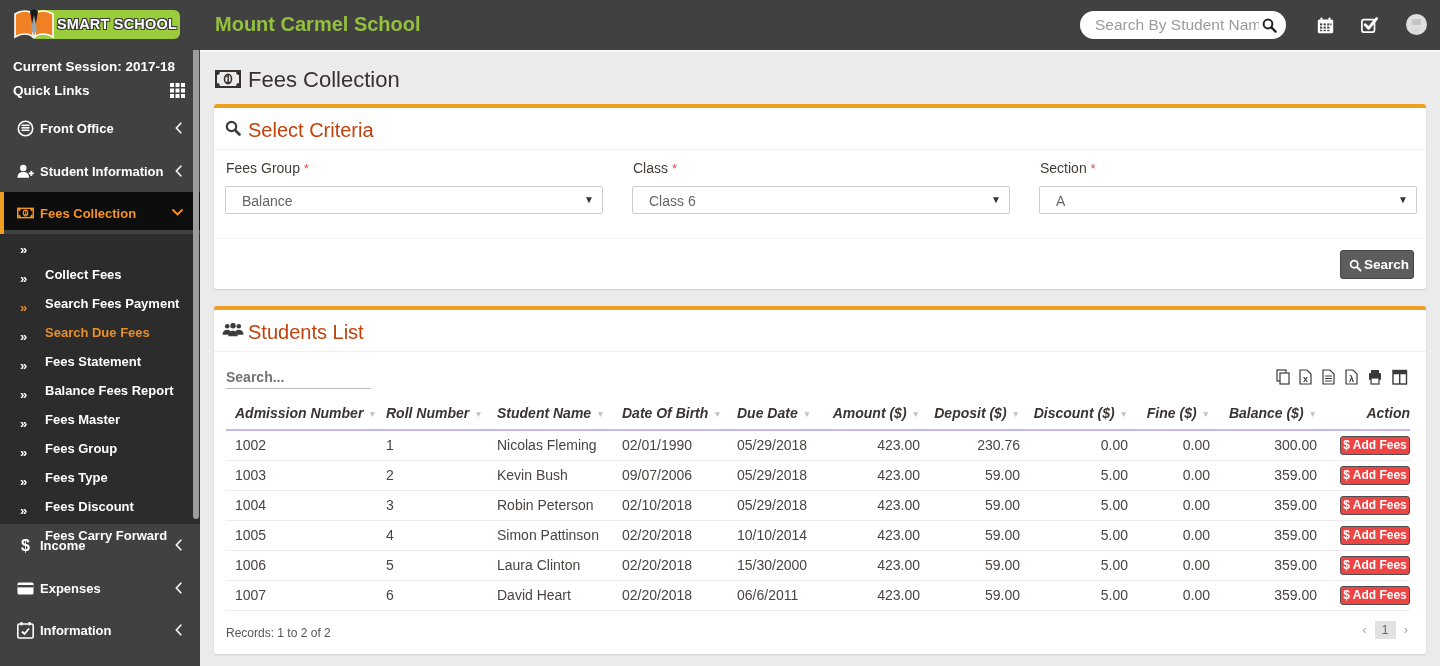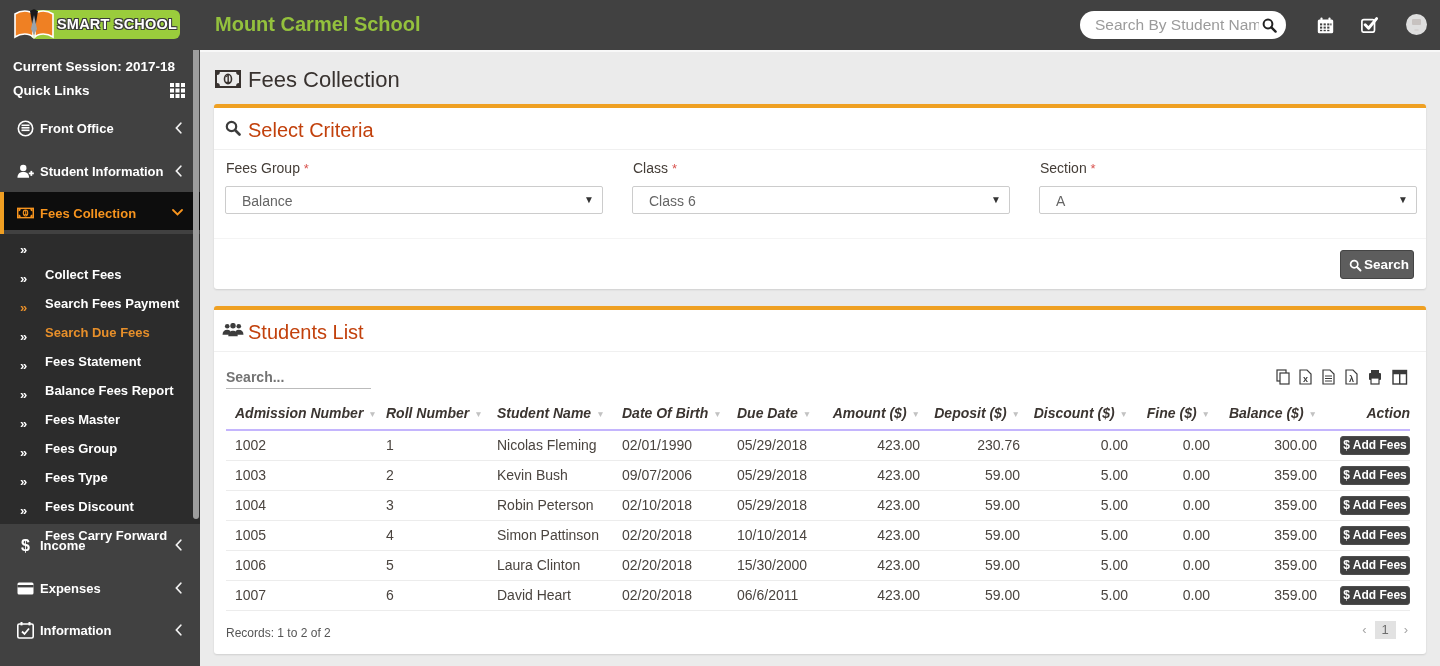--- a/index.html
+++ b/index.html
@@ -51,21 +51,21 @@
 #searchbtn { position:absolute; right:12px; top:11px; width:74px; height:29px; background:#5d5d5d; border:1px solid #444; border-radius:3px; color:#fff; font-size:13.5px; font-weight:bold; text-align:center; line-height:27px; }
 
 #dtsearch { position:absolute; left:12px; top:55px; width:145px; height:24px; line-height:24px; border-bottom:1px solid #bbb; font-size:14px; font-weight:bold; color:#737373; }
 #dticons { position:absolute; right:18px; top:59px; }
 table#dt { position:absolute; left:12px; top:86px; width:1184px; border-collapse:collapse; font-size:14px; color:#4a443f; }
 #dt th { font-weight:bold; color:#3b3531; text-align:left; height:34px; padding:0 0 0 9px; border-bottom:2px solid #c4b5fd; white-space:nowrap;font-style:italic; }
 #dt td { height:30px; padding:0 0 0 9px; border-bottom:1px solid #ececec; white-space:nowrap; }
 #dt th.r, #dt td.r { text-align:right; padding:0 2px 0 0; }
 #dt th.ac, #dt td.ac { text-align:right; padding:0; }
 .sortar { color:#c2c2c2; font-size:8.5px; margin-left:5px; position:relative; top:-1px; }
-.addfees { display:inline-block; width:70px; height:19px; background:#404040; border:1px solid #4e4e4e; border-radius:3px; color:#fff; font-size:12px; font-weight:bold; text-align:center; line-height:17px; }
+.addfees { display:inline-block; width:70px; height:19px; background:#ef4444; border:1px solid #4e4e4e; border-radius:3px; color:#fff; font-size:12px; font-weight:bold; text-align:center; line-height:17px; }
 #records { position:absolute; left:12px; top:316px; font-size:12px; color:#555; }
 #pag { position:absolute; right:18px; top:311px; font-size:13px; color:#a5a5a5; }
 #pag .pnum { display:inline-block; width:21px; height:18px; background:#e2e2e2; color:#6d6d6d; text-align:center; line-height:18px; margin:0 8px; }
 svg { display:block; }
 </style>
 </head>
 <body>
 
 <div id="header">
   <div id="logo-green"></div>

